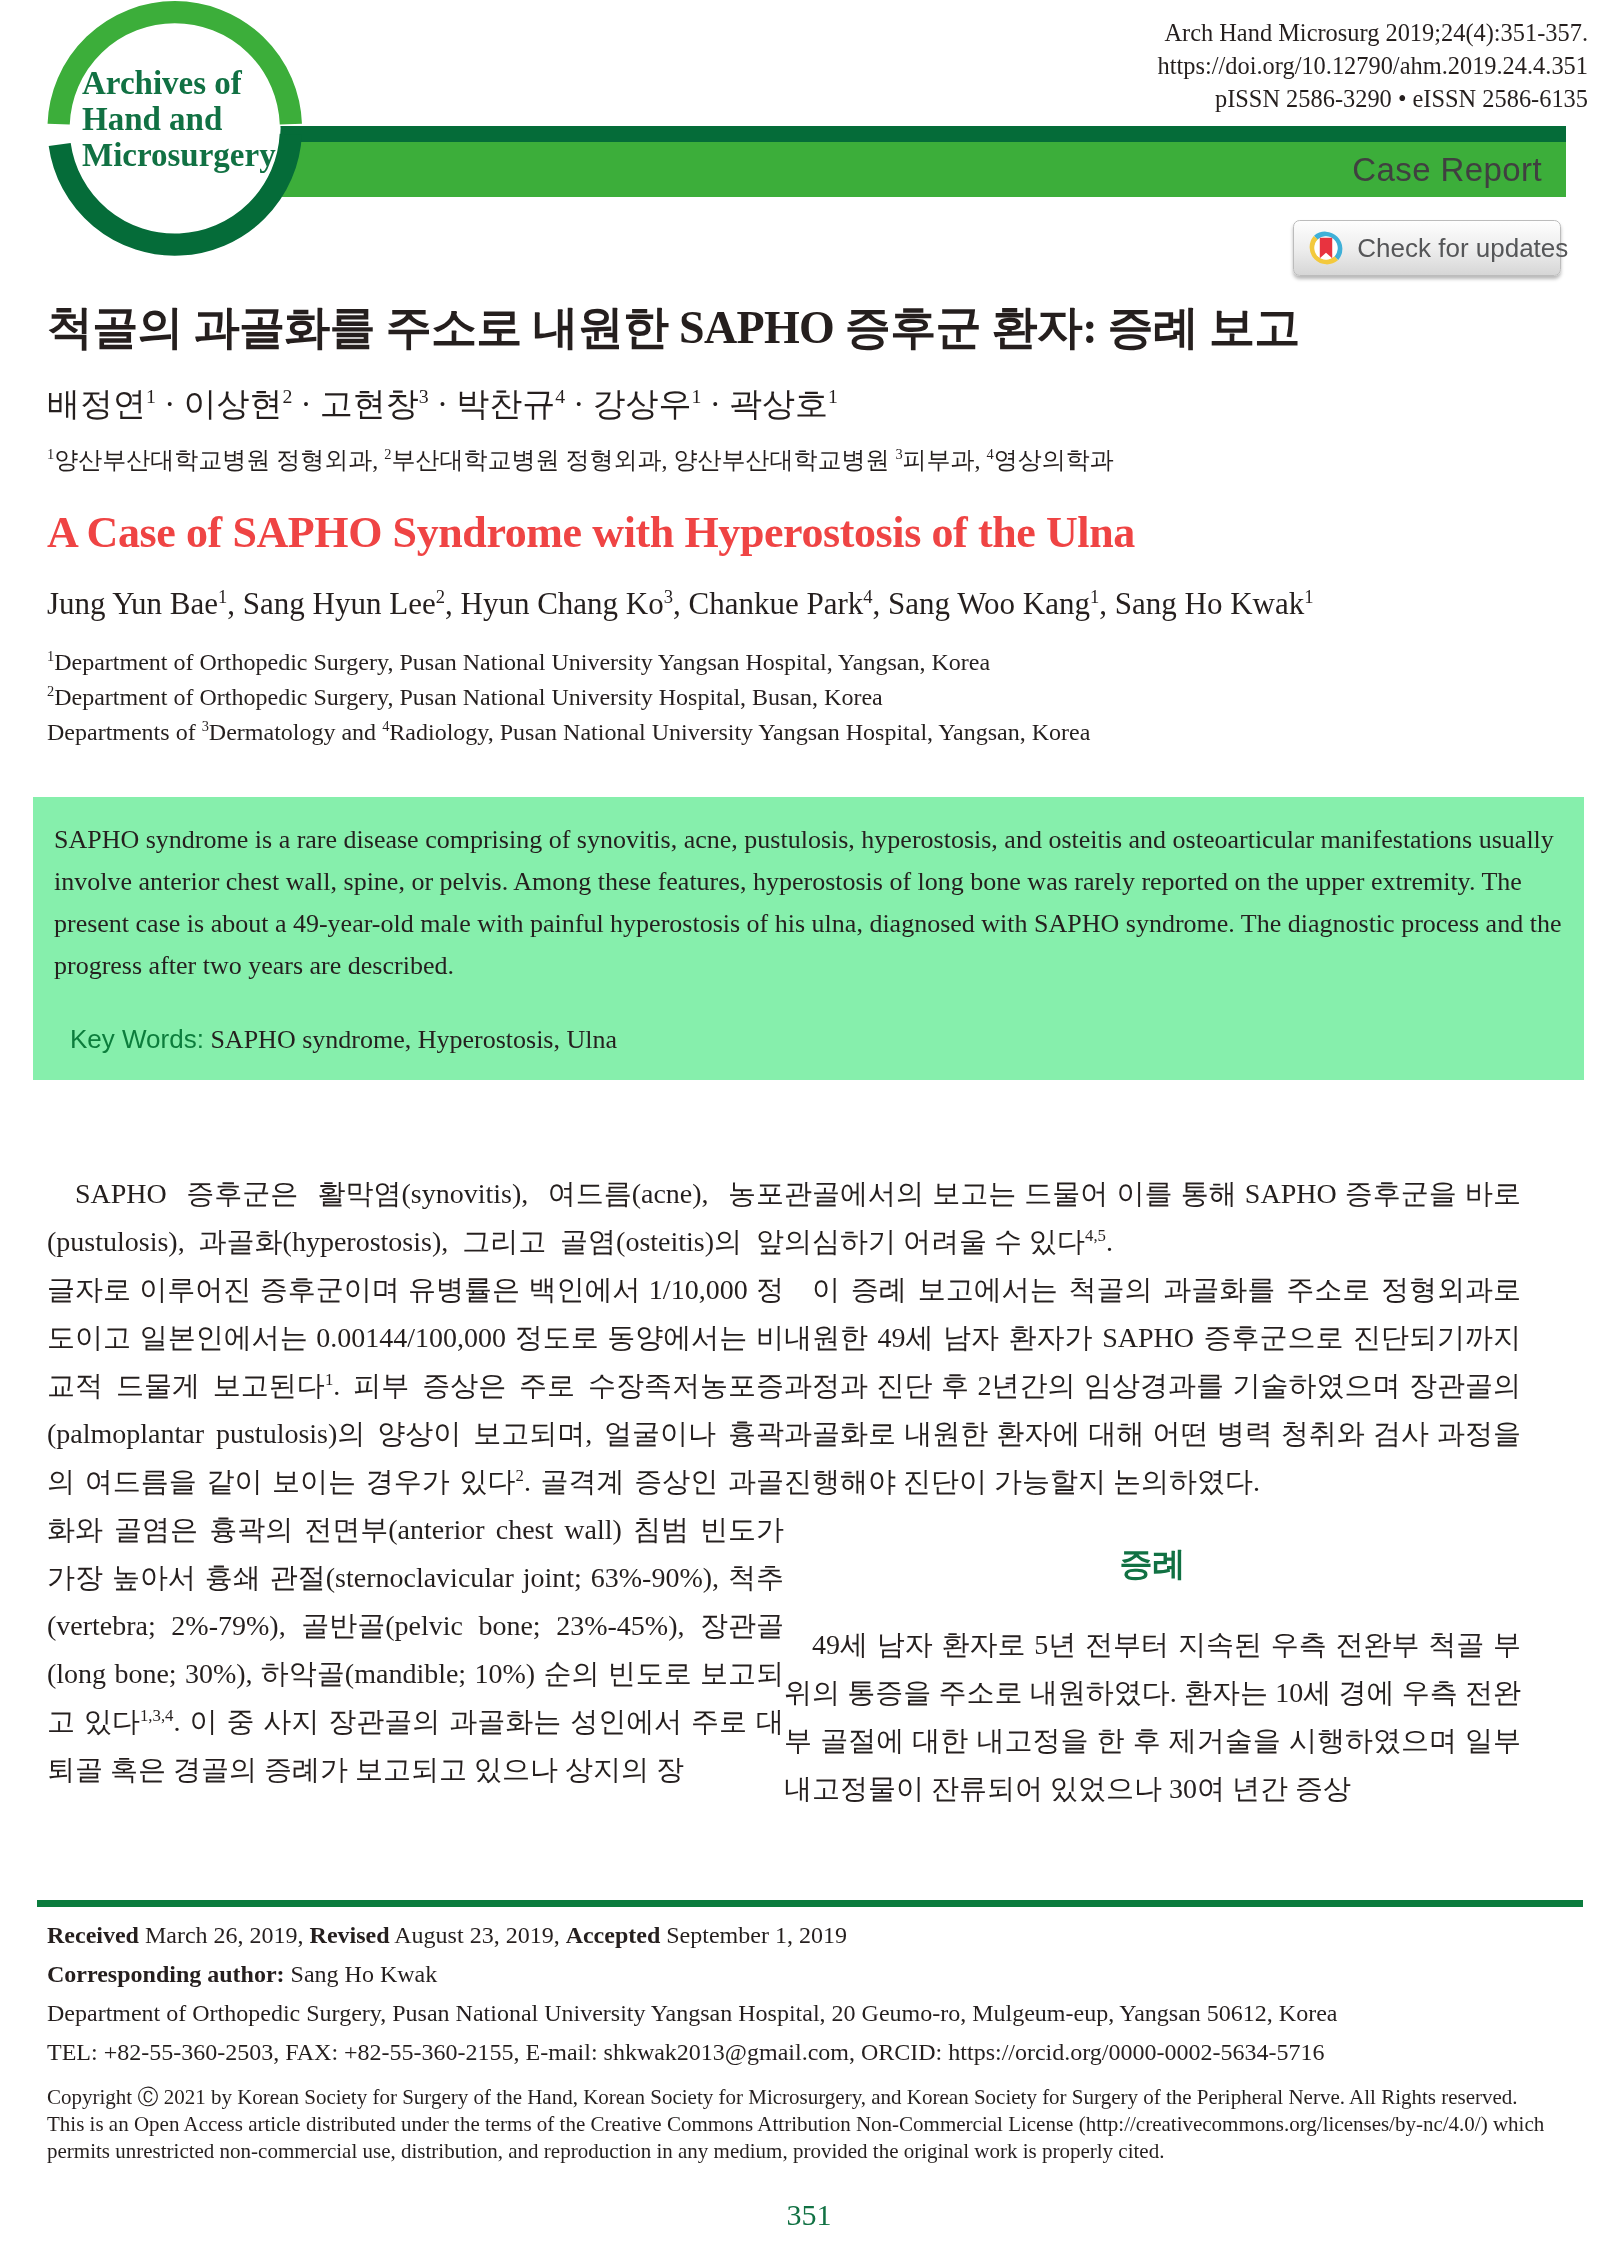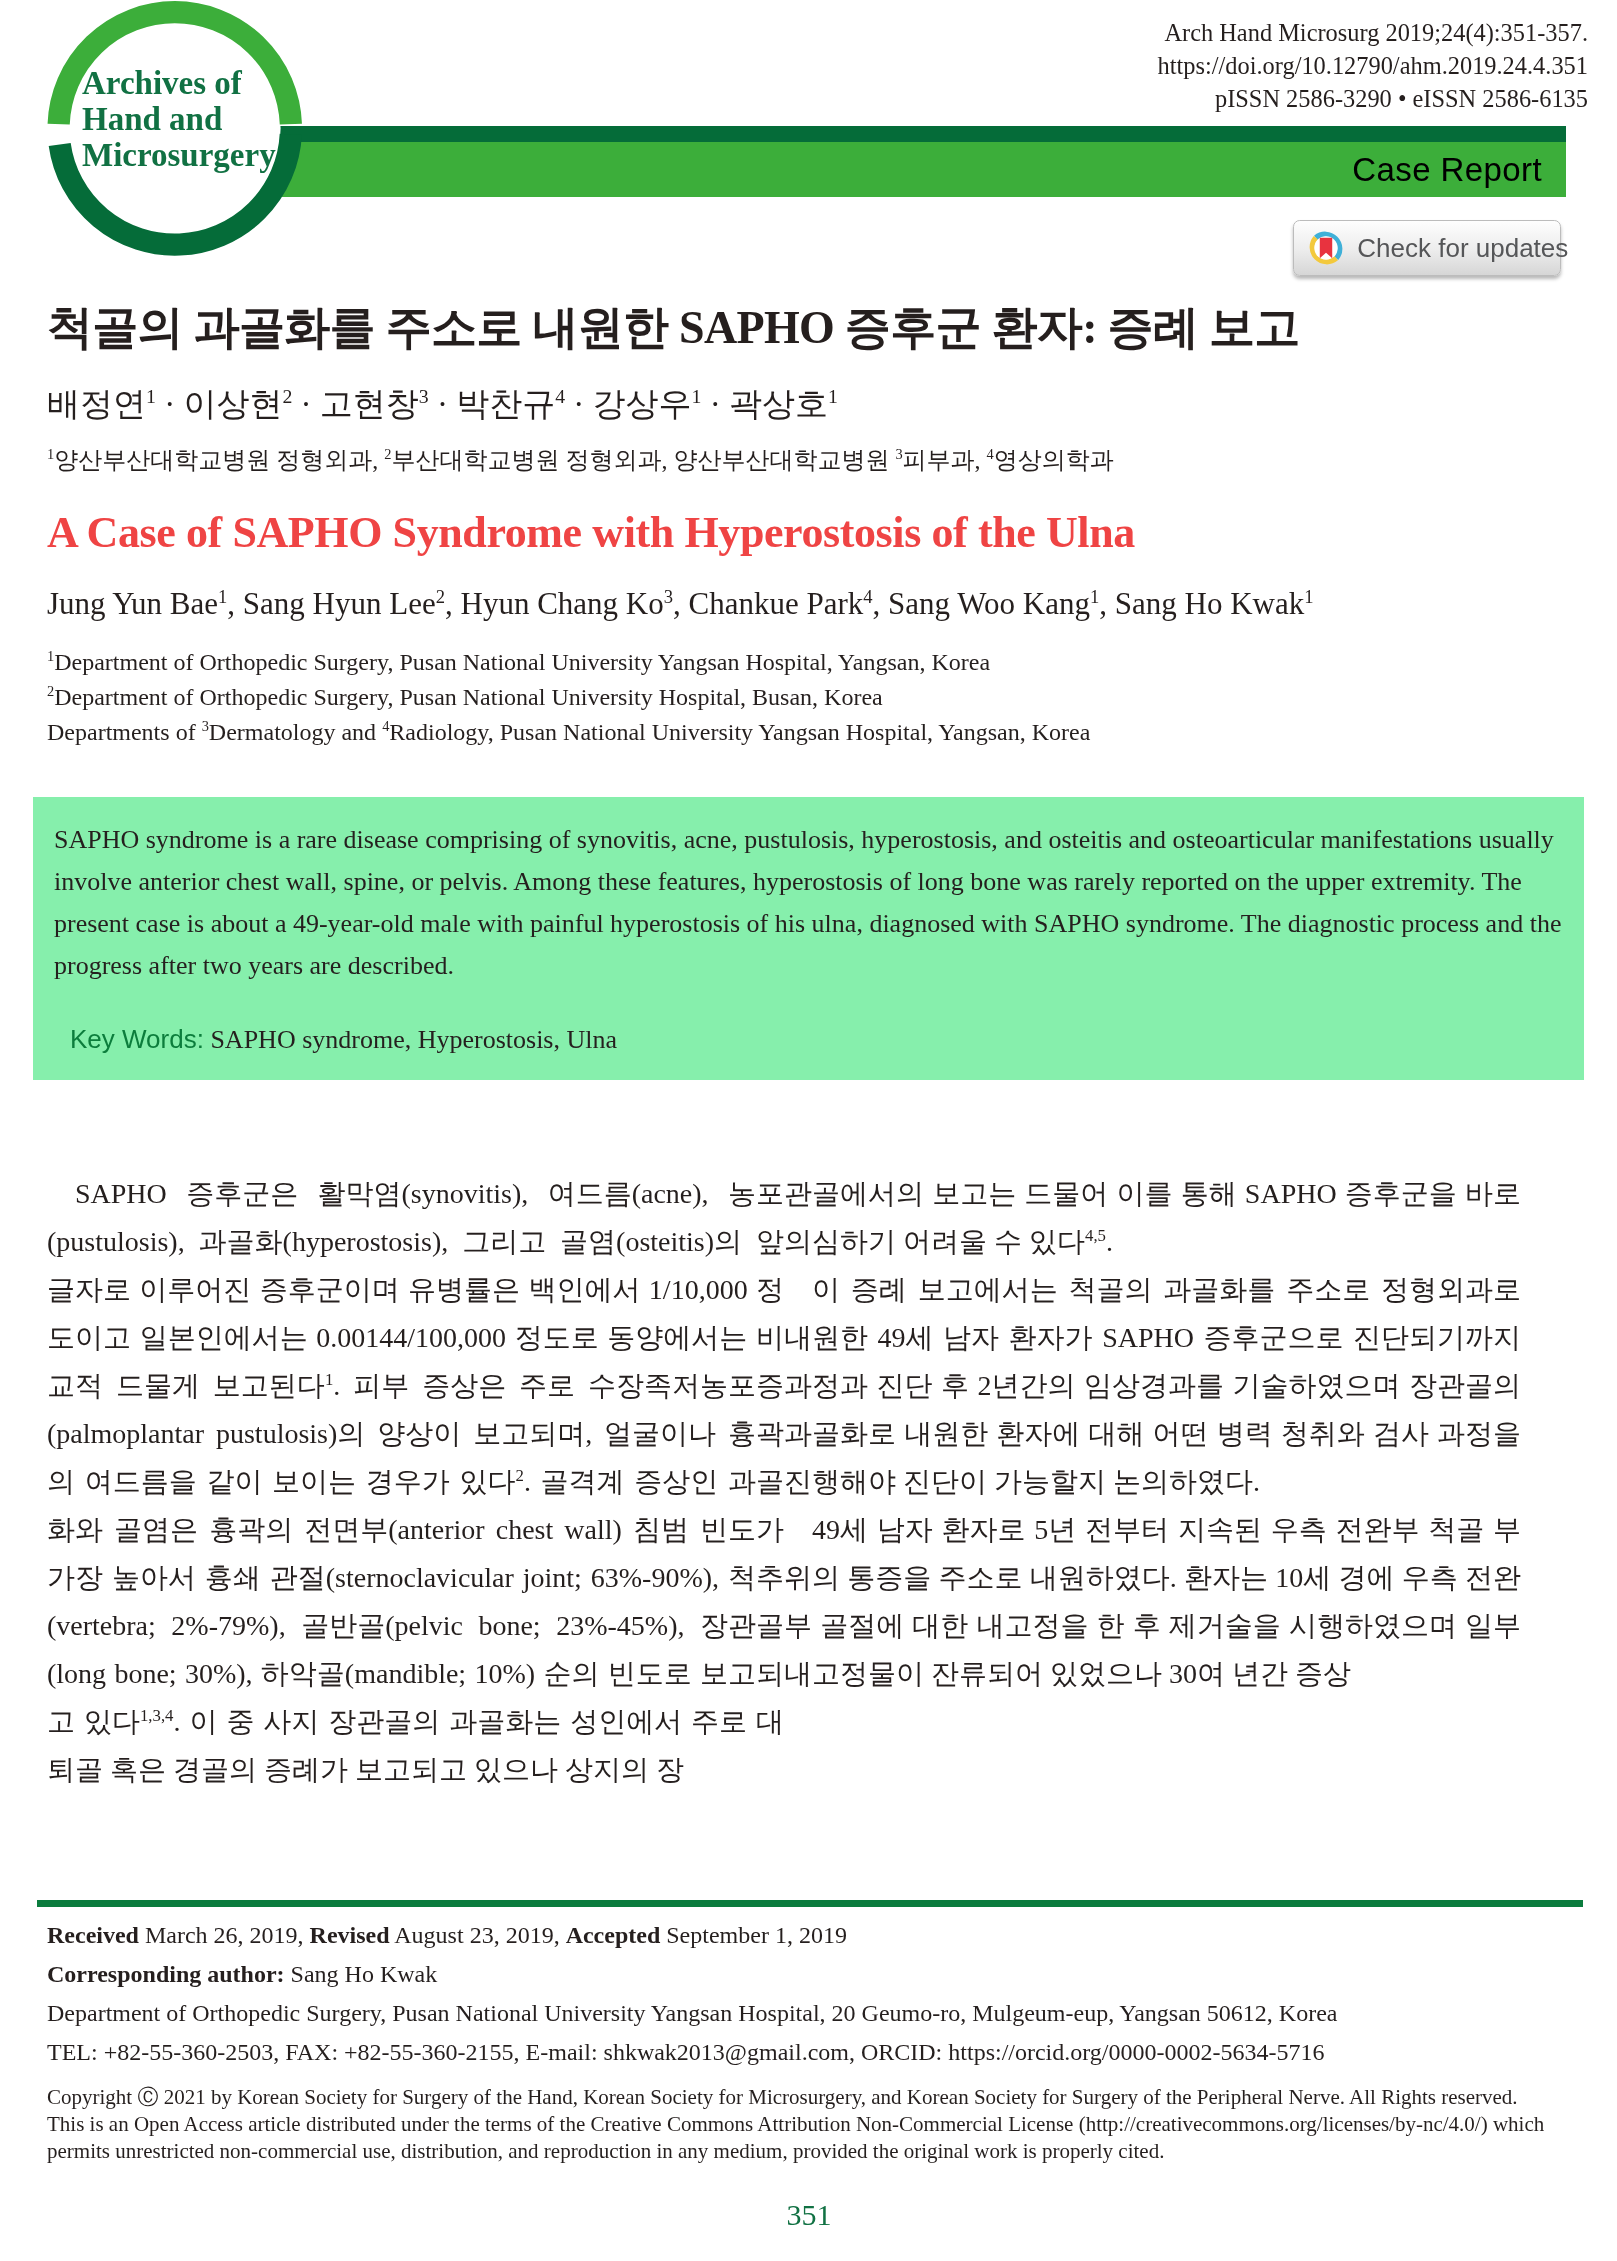--- a/index.html
+++ b/index.html
@@ -13,21 +13,21 @@
 
   
   .band-dark{position:absolute;left:260px;top:126px;width:1306px;height:16.3px;background:#056c39;}
   .band-light{
     position:absolute;left:260px;top:142px;width:1306px;height:55px;background:#3cae3a;
     display:flex;align-items:center;justify-content:flex-end;
     padding-right:24px;box-sizing:border-box;
   }
   .case-report{
     font-family:"Liberation Sans","DejaVu Sans",sans-serif;
-    font-size:33px;color:#000000;font-weight:500;letter-spacing:0.4px;
+    font-size:33px;color:#404040;font-weight:500;letter-spacing:0.4px;
   }
   .logo{position:absolute;left:46px;top:0.7px;width:259px;height:259px;}
   .logo svg{position:absolute;left:0;top:0;}
   .logo-text{
     position:absolute;left:36px;top:64px;width:207px;
     font-size:33px;line-height:36px;font-weight:bold;color:#117143;
   }
   .citation{
     position:absolute;right:30px;top:16.3px;text-align:right;
     font-size:24.4px;line-height:33px;color:#251f1e;
@@ -153,20 +153,21 @@
     </p>
   </section>
 
   <section class="columns">
     <div class="col">
       <p class="indent">SAPHO 증후군은 활막염(synovitis), 여드름(acne), 농포(pustulosis), 과골화(hyperostosis), 그리고 골염(osteitis)의 앞 글자로 이루어진 증후군이며 유병률은 백인에서 1/10,000 정도이고 일본인에서는 0.00144/100,000 정도로 동양에서는 비교적 드물게 보고된다<sup>1</sup>. 피부 증상은 주로 수장족저농포증(palmoplantar pustulosis)의 양상이 보고되며, 얼굴이나 흉곽의 여드름을 같이 보이는 경우가 있다<sup>2</sup>. 골격계 증상인 과골화와 골염은 흉곽의 전면부(anterior chest wall) 침범 빈도가 가장 높아서 흉쇄 관절(sternoclavicular joint; 63%-90%), 척추(vertebra; 2%-79%), 골반골(pelvic bone; 23%-45%), 장관골(long bone; 30%), 하악골(mandible; 10%) 순의 빈도로 보고되고 있다<sup>1,3,4</sup>. 이 중 사지 장관골의 과골화는 성인에서 주로 대퇴골 혹은 경골의 증례가 보고되고 있으나 상지의 장</p>
     </div>
     <div class="col">
       <p>관골에서의 보고는 드물어 이를 통해 SAPHO 증후군을 바로 의심하기 어려울 수 있다<sup>4,5</sup>.</p>
       <p class="indent">이 증례 보고에서는 척골의 과골화를 주소로 정형외과로 내원한 49세 남자 환자가 SAPHO 증후군으로 진단되기까지 과정과 진단 후 2년간의 임상경과를 기술하였으며 장관골의 과골화로 내원한 환자에 대해 어떤 병력 청취와 검사 과정을 진행해야 진단이 가능할지 논의하였다.</p>
+      <h3 class="case-heading">증례</h3>
       <p class="indent">49세 남자 환자로 5년 전부터 지속된 우측 전완부 척골 부위의 통증을 주소로 내원하였다. 환자는 10세 경에 우측 전완부 골절에 대한 내고정을 한 후 제거술을 시행하였으며 일부 내고정물이 잔류되어 있었으나 30여 년간 증상</p>
     </div>
   </section>
 
   <div class="rule"></div>
   <div class="footer-meta">
     <p><b>Received</b><span> March 26, 2019, </span><b>Revised</b><span> August 23, 2019, </span><b>Accepted</b><span> September 1, 2019</span></p>
     <p><b>Corresponding author:</b><span> Sang Ho Kwak</span></p>
     <p>Department of Orthopedic Surgery, Pusan National University Yangsan Hospital, 20 Geumo-ro, Mulgeum-eup, Yangsan 50612, Korea</p>
     <p>TEL: +82-55-360-2503, FAX: +82-55-360-2155, E-mail: shkwak2013@gmail.com, ORCID: https://orcid.org/0000-0002-5634-5716</p>

